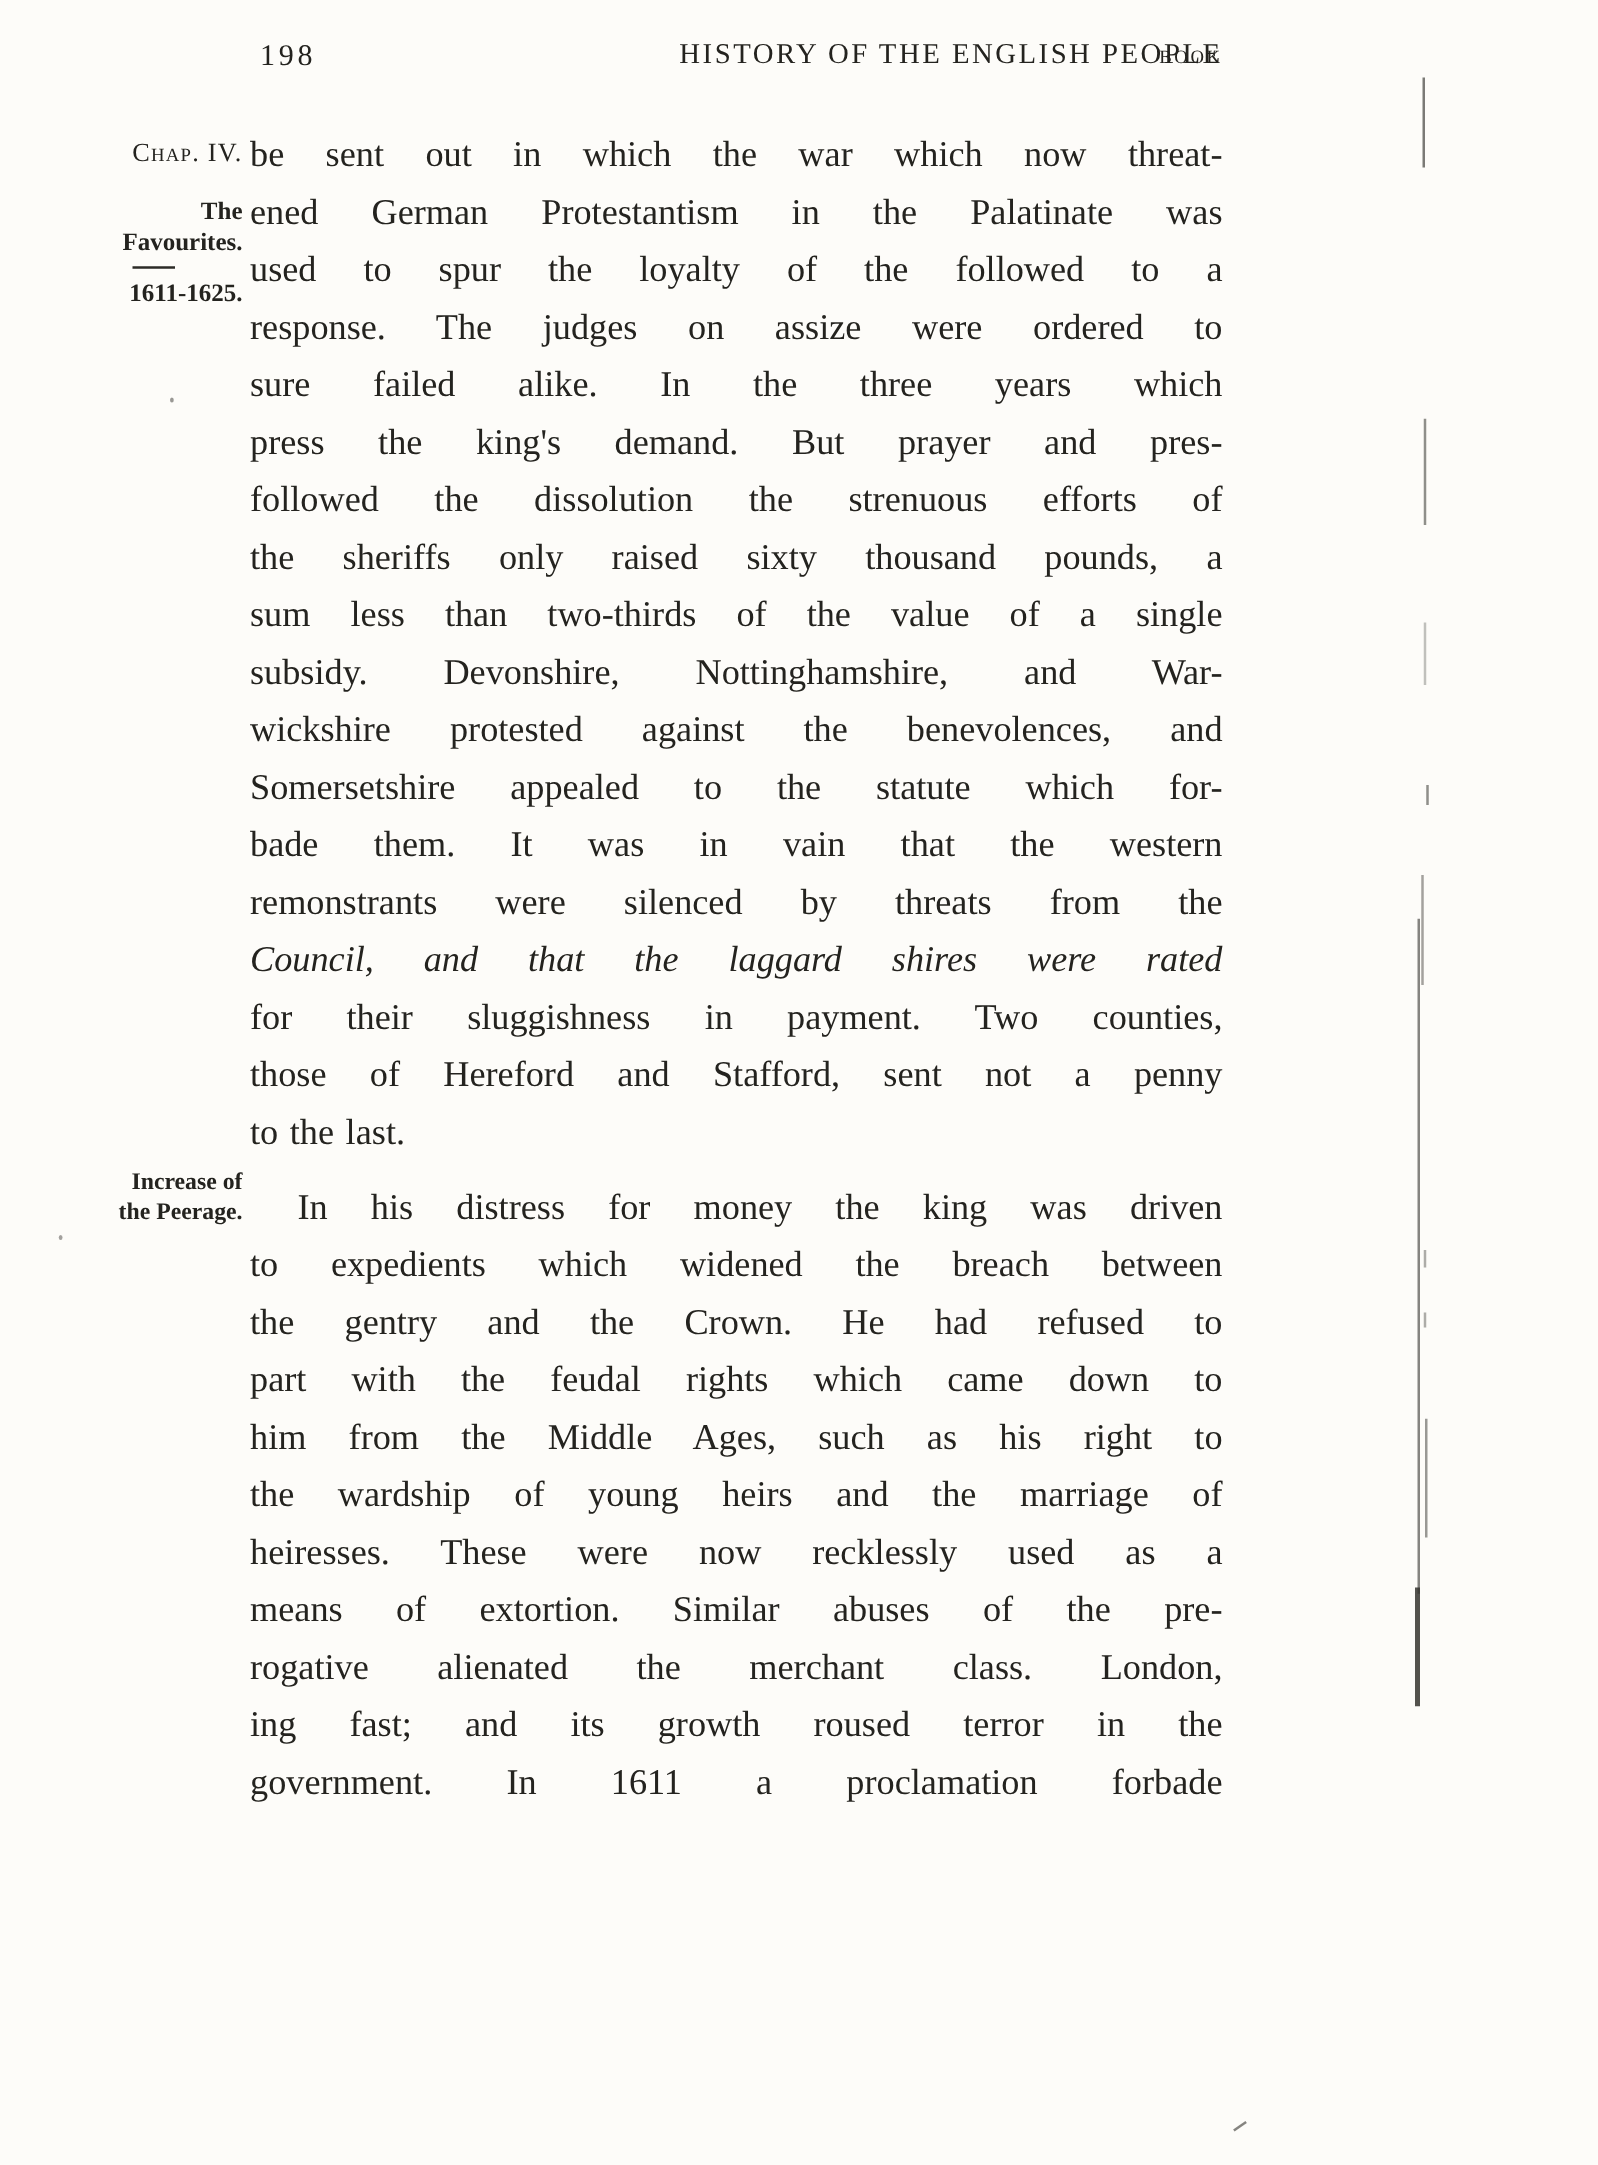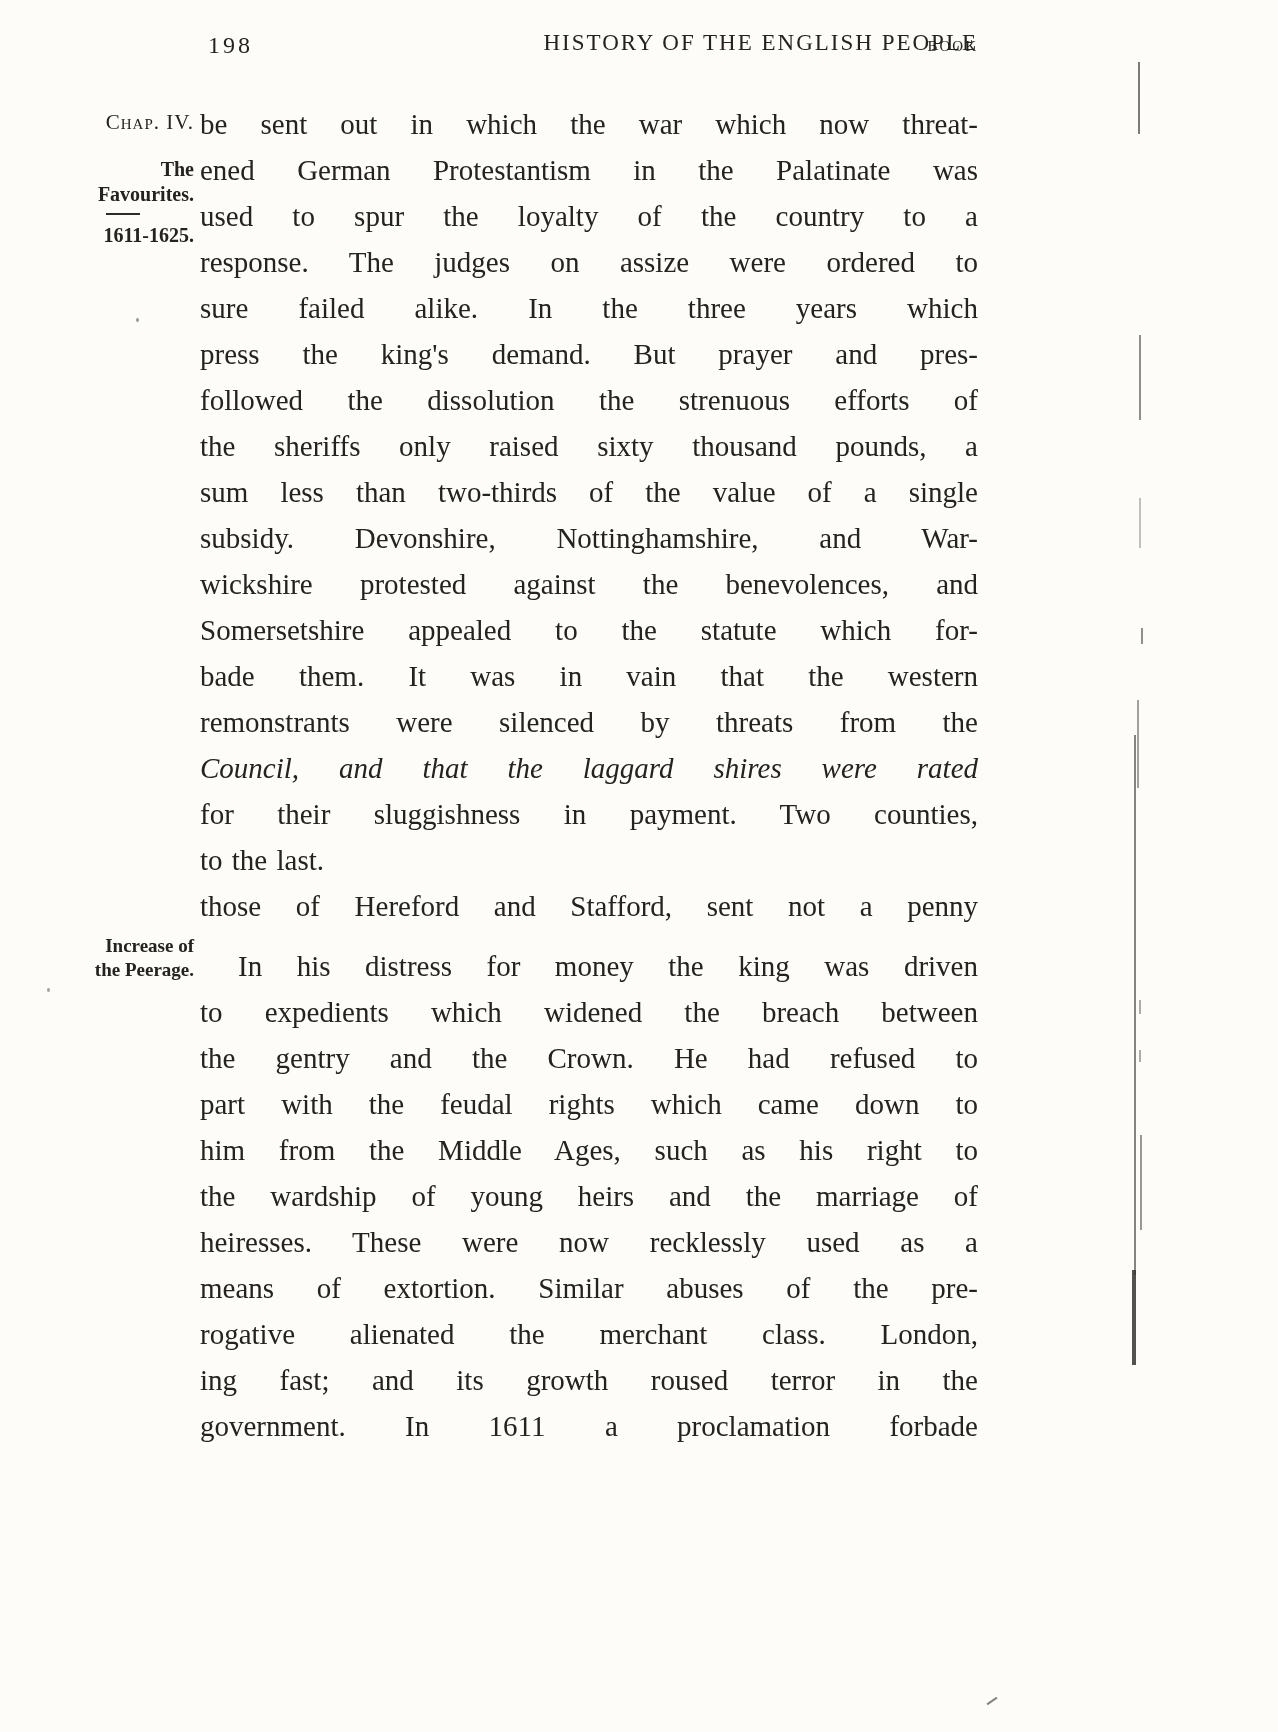--- a/index.html
+++ b/index.html
@@ -148,36 +148,36 @@
     <div class="side-note note-peerage">
       <div>Increase of</div>
       <div>the Peerage.</div>
     </div>
   </div>
 
   <div id="text-block">
     <div class="paragraph">
         <div class="text-line">be sent out in which the war which now threat-</div>
         <div class="text-line">ened German Protestantism in the Palatinate was</div>
-        <div class="text-line">used to spur the loyalty of the country to a</div>
+        <div class="text-line">used to spur the loyalty of the followed to a</div>
         <div class="text-line">response.  The judges on assize were ordered to</div>
         <div class="text-line">sure failed alike.  In the three years which</div>
         <div class="text-line">press the king's demand.  But prayer and pres-</div>
         <div class="text-line">followed the dissolution the strenuous efforts of</div>
         <div class="text-line">the sheriffs only raised sixty thousand pounds, a</div>
         <div class="text-line">sum less than two-thirds of the value of a single</div>
         <div class="text-line">subsidy.  Devonshire, Nottinghamshire, and War-</div>
         <div class="text-line">wickshire protested against the benevolences, and</div>
         <div class="text-line">Somersetshire appealed to the statute which for-</div>
         <div class="text-line">bade them.  It was in vain that the western</div>
         <div class="text-line">remonstrants were silenced by threats from the</div>
         <div class="text-line italic">Council, and that the laggard shires were rated</div>
         <div class="text-line">for their sluggishness in payment.  Two counties,</div>
+        <div class="text-line">those of Hereford and Stafford, sent not a penny</div>
         <div class="text-line para-end">to the last.</div>
-        <div class="text-line">those of Hereford and Stafford, sent not a penny</div>
       </div>
     <div class="paragraph">
         <div class="text-line indent">In his distress for money the king was driven</div>
         <div class="text-line">to expedients which widened the breach between</div>
         <div class="text-line">the gentry and the Crown.  He had refused to</div>
         <div class="text-line">part with the feudal rights which came down to</div>
         <div class="text-line">him from the Middle Ages, such as his right to</div>
         <div class="text-line">the wardship of young heirs and the marriage of</div>
         <div class="text-line">heiresses.  These were now recklessly used as a</div>
         <div class="text-line">means of extortion.  Similar abuses of the pre-</div>

